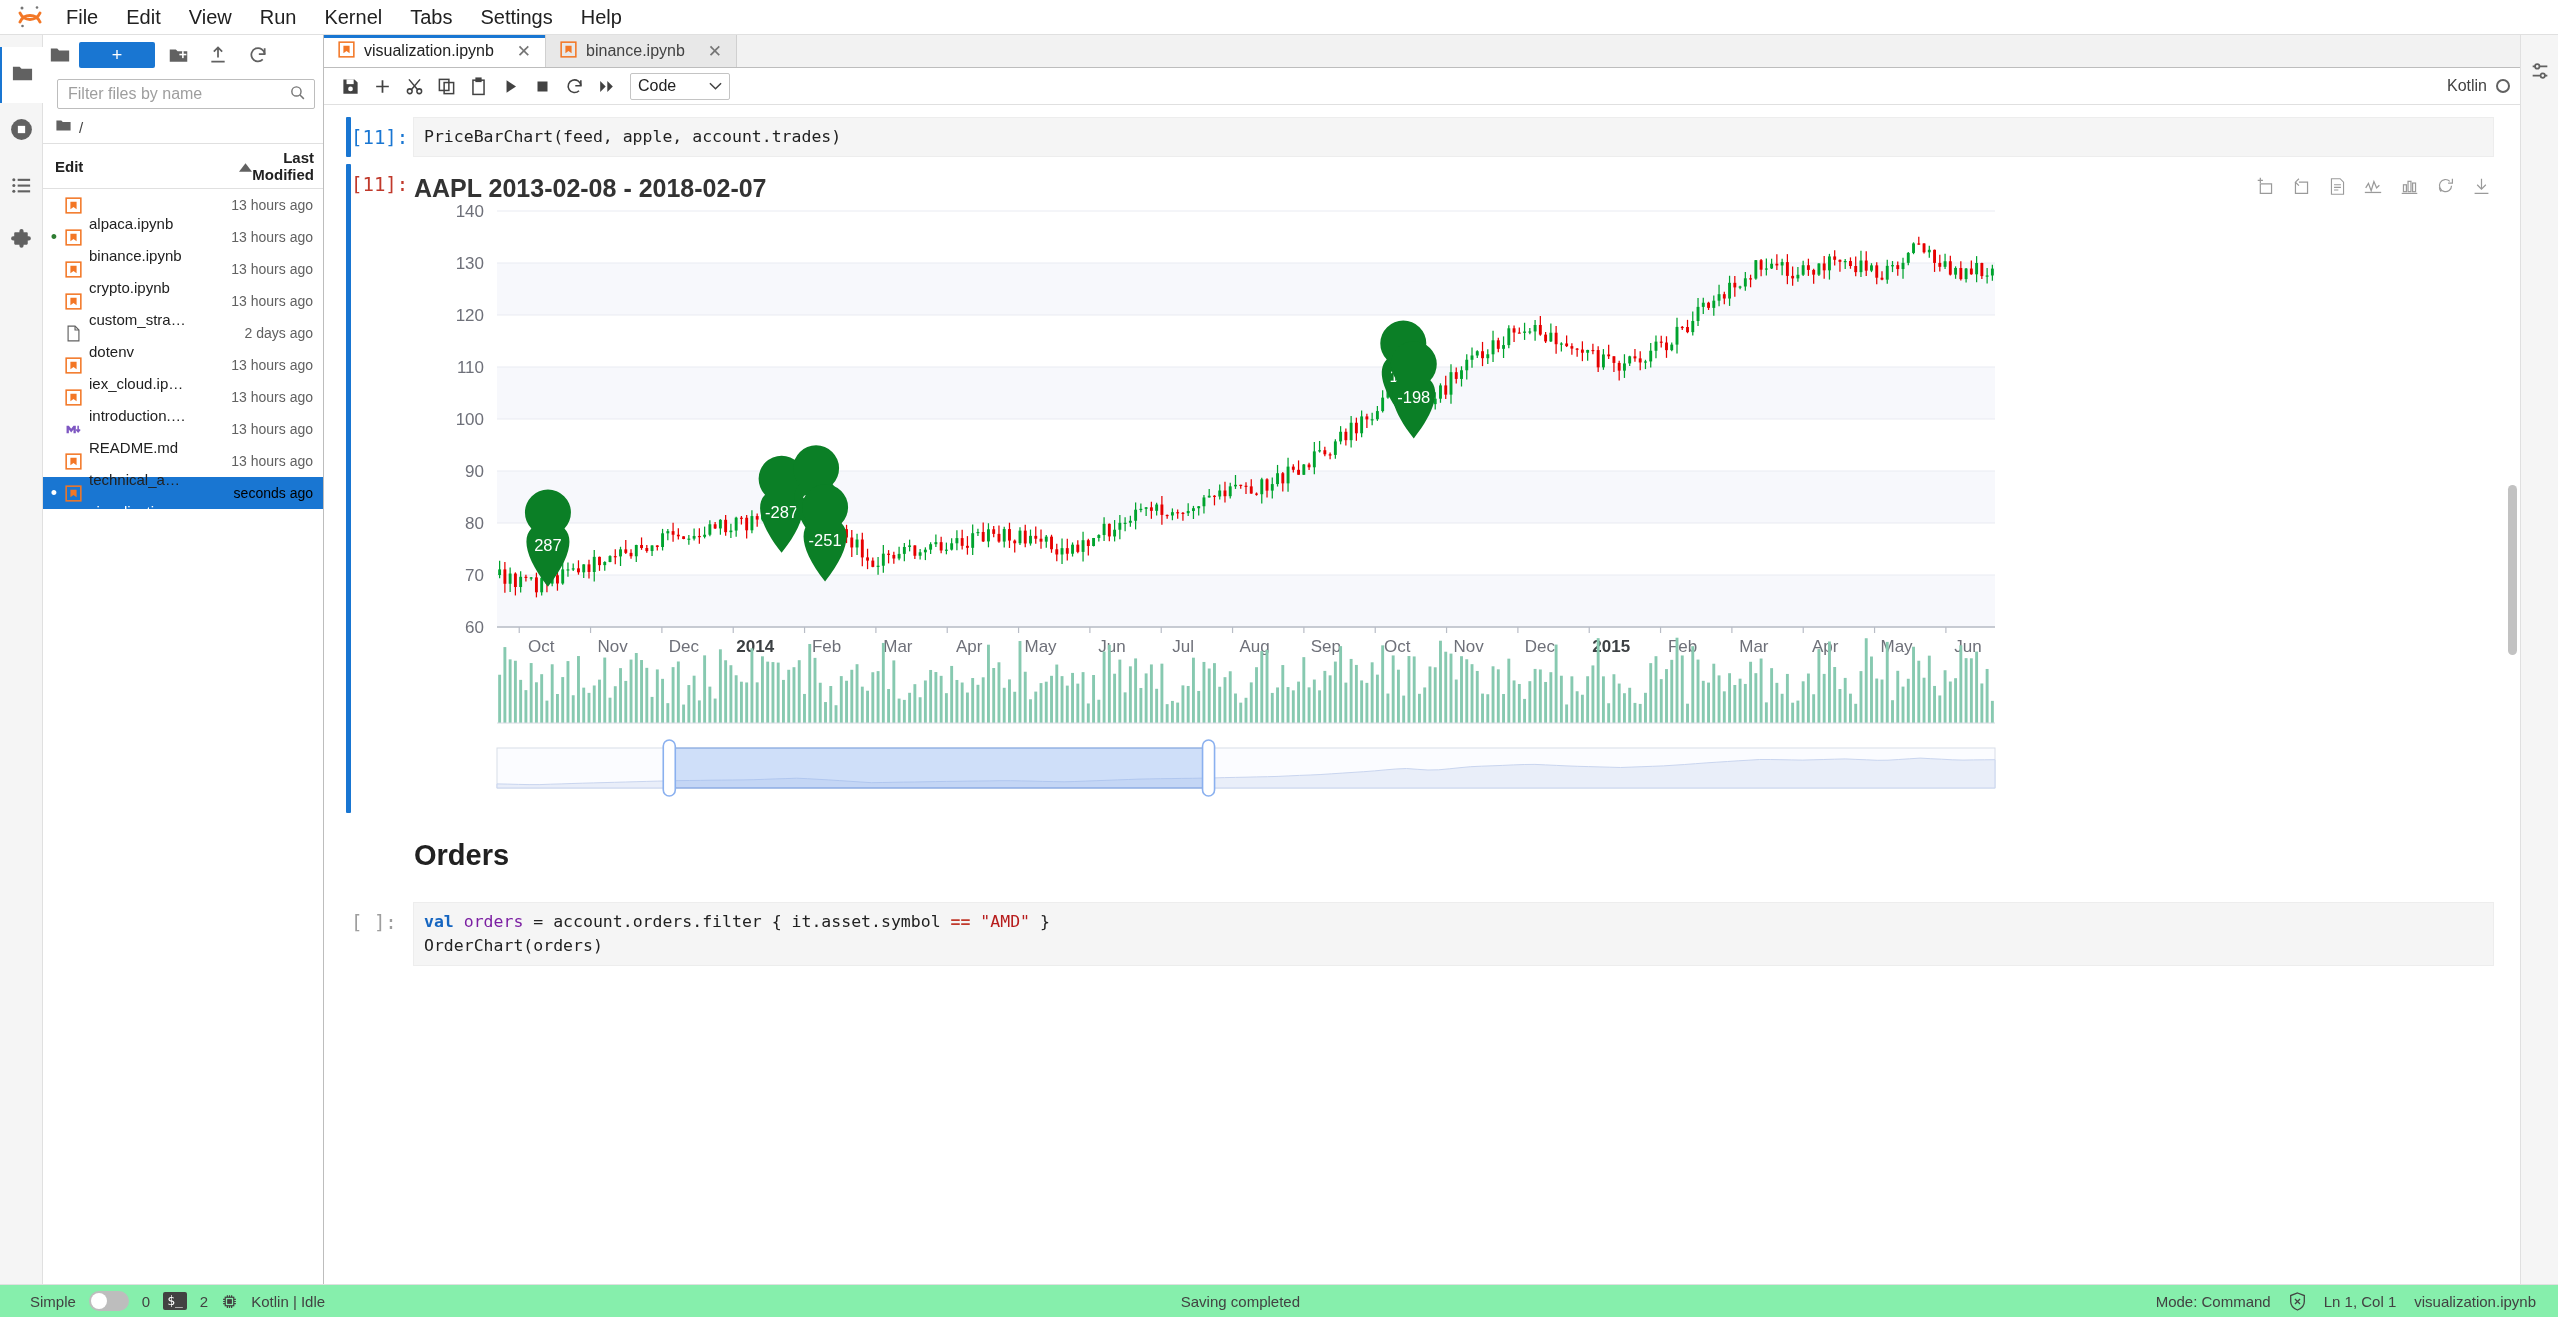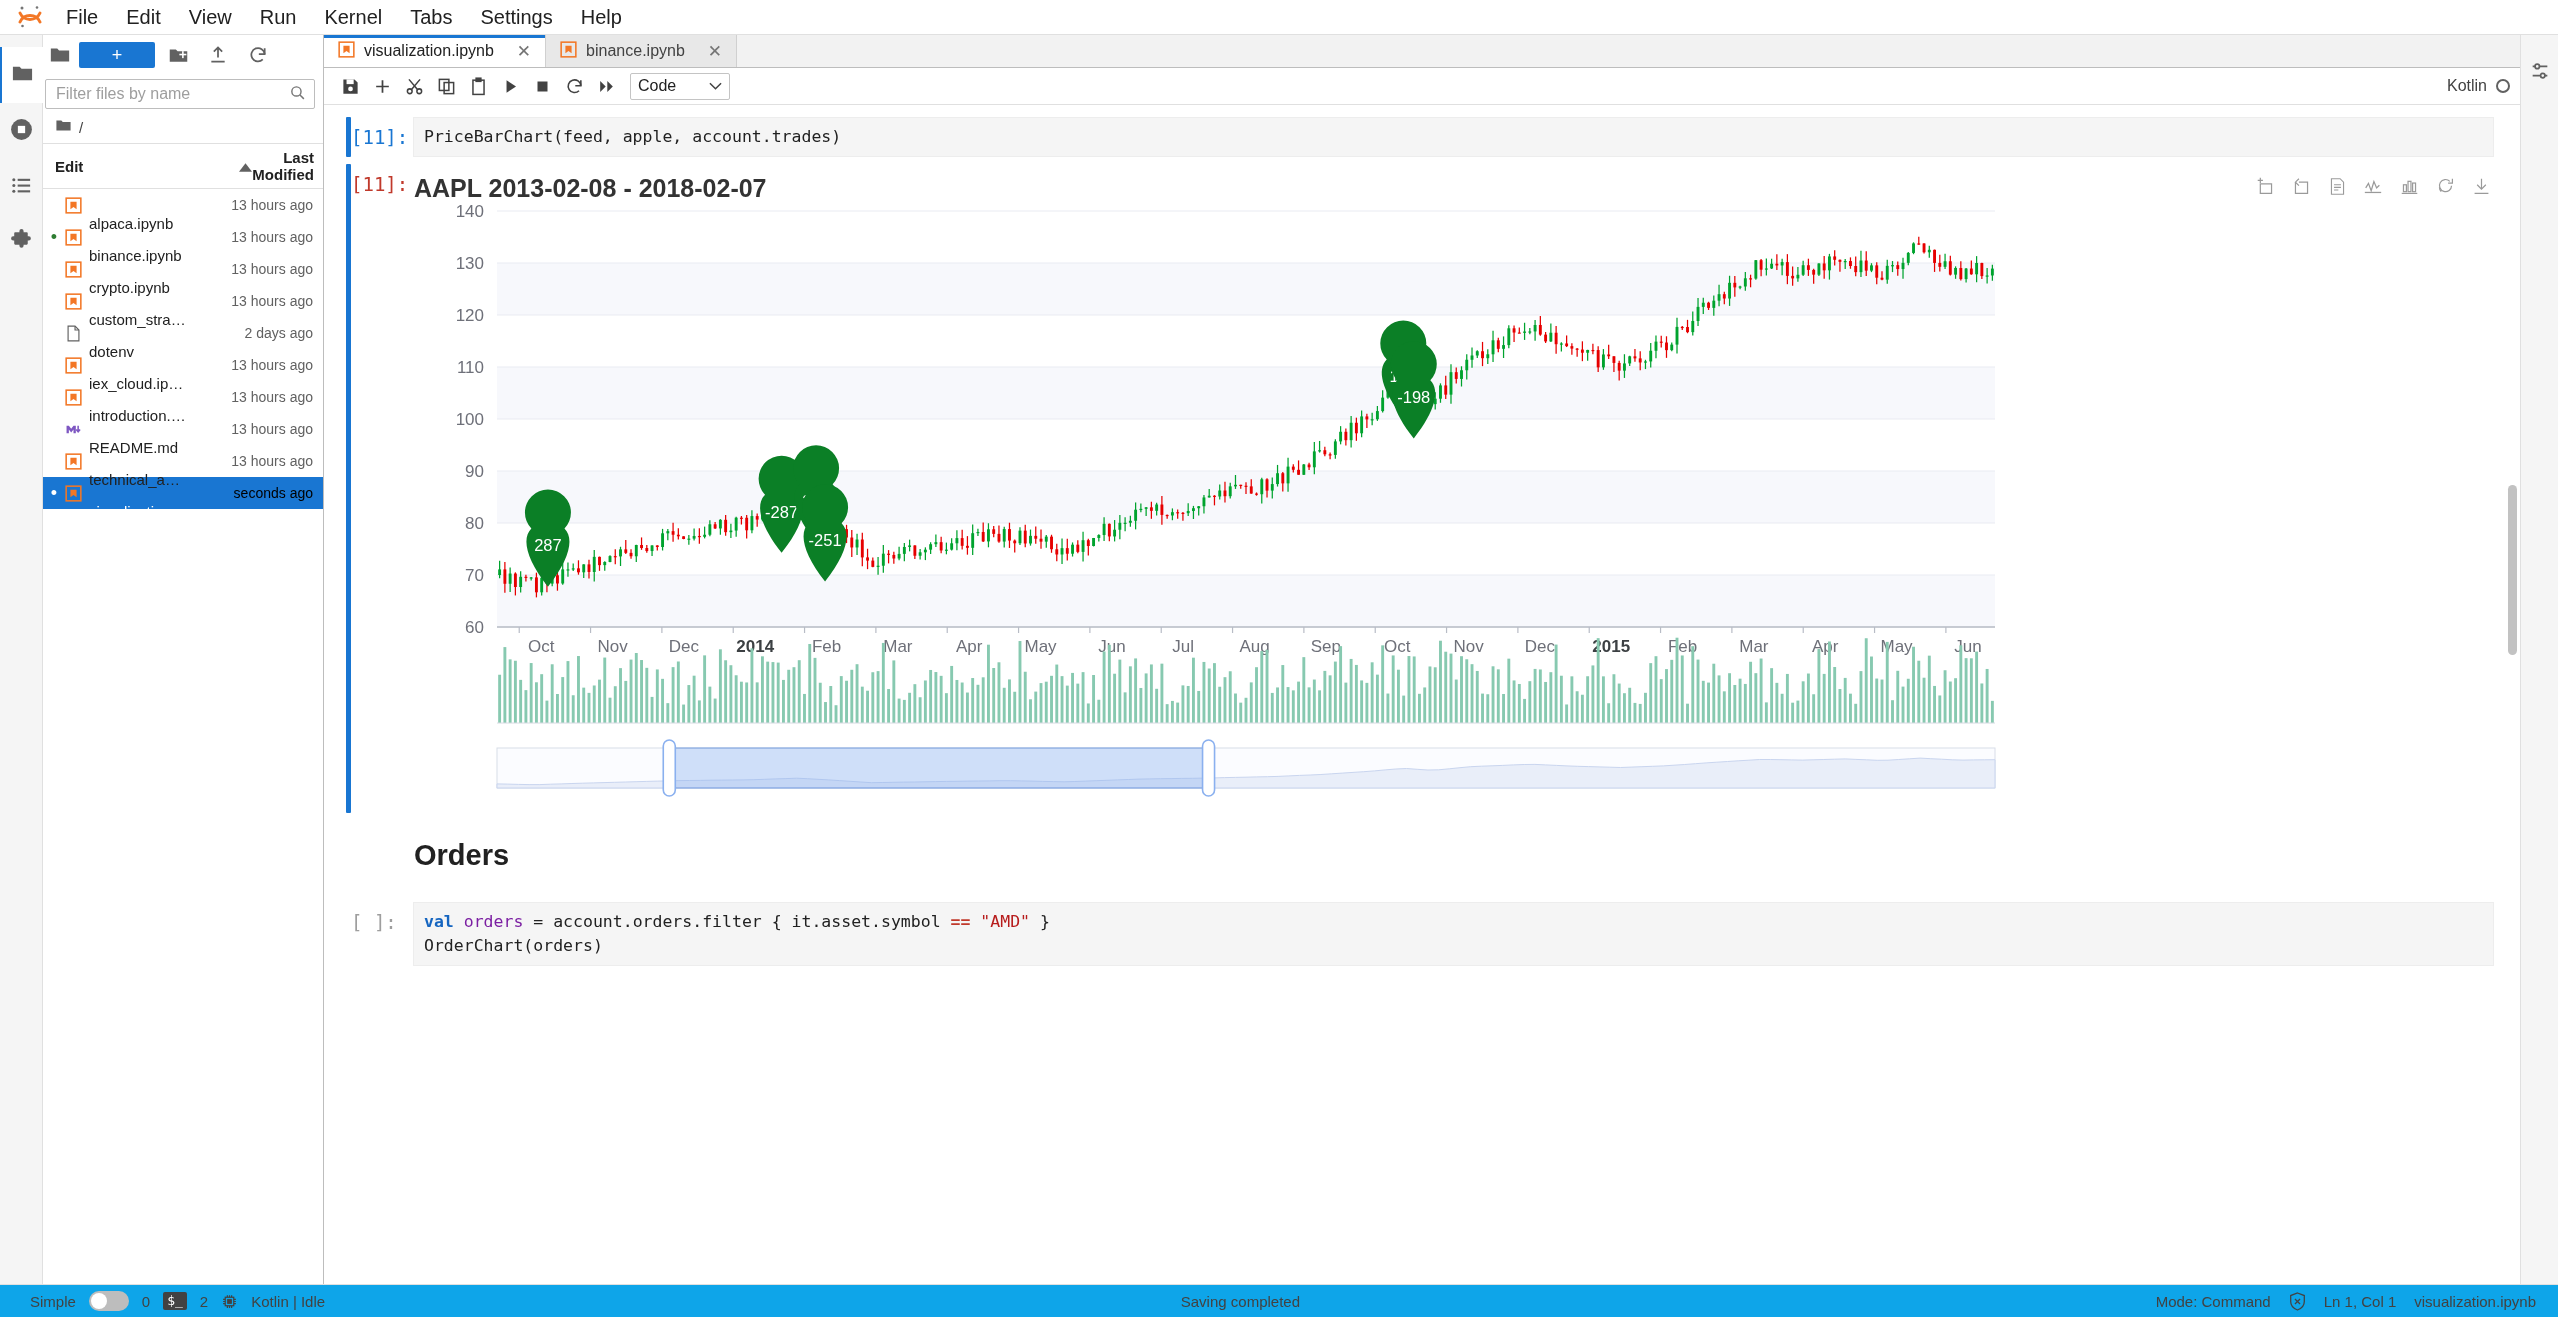--- a/index.html
+++ b/index.html
@@ -59,21 +59,21 @@
   }
   .fb-folder-icon { width: 26px; display: flex; justify-content: center; color: #616161; }
   .newbtn {
     background: #1976d2; color: #fff;
     width: 76px; height: 26px; border: none; border-radius: 2px;
     font-size: 18px; line-height: 1; cursor: pointer;
     display: flex; align-items: center; justify-content: center;
   }
   .tool-ic { width: 34px; height: 30px; display: flex; align-items: center; justify-content: center; color: #616161; cursor: pointer; }
   .fb-filter {
-    margin: 4px 8px 6px 2px; height: 30px;
+    margin: 4px 8px 6px 14px; height: 30px;
     border: 1px solid #bdbdbd; border-radius: 2px;
     display: flex; align-items: center; padding: 0 8px;
     background: #fff;
   }
   .fb-filter input {
     flex: 1; border: none; outline: none; font-size: 16px; color: #333;
     font-family: "Liberation Sans", sans-serif; background: transparent;
   }
   .fb-filter input::placeholder { color: #9e9e9e; }
   .fb-breadcrumb {
@@ -181,21 +181,21 @@
   
   .rrail {
     width: 38px; flex: 0 0 38px; background: #f5f5f5;
     border-left: 1px solid #e0e0e0; display: flex; flex-direction: column;
     align-items: center; padding-top: 10px; color: #616161;
   }
 
   
   .statusbar {
     height: 33px; flex: 0 0 33px;
-    background: #0ea5e9; border-top: 1px solid #e0e0e0;
+    background: #86efac; border-top: 1px solid #e0e0e0;
     display: flex; align-items: center; font-size: 15px; color: #424242;
   }
   .sb-left { display: flex; align-items: center; gap: 13px; padding-left: 30px; }
   .sb-center { flex: 1; display: flex; justify-content: center; font-size: 15px; color: #424242; }
   .sb-right { display: flex; align-items: center; gap: 18px; padding-right: 22px; }
   .toggle {
     width: 40px; height: 20px; border-radius: 10px; background: #bdbdbd;
     position: relative; cursor: pointer;
   }
   .toggle .knob { position: absolute; left: 2px; top: 2px; width: 16px; height: 16px; border-radius: 50%; background: #ffffff; }

